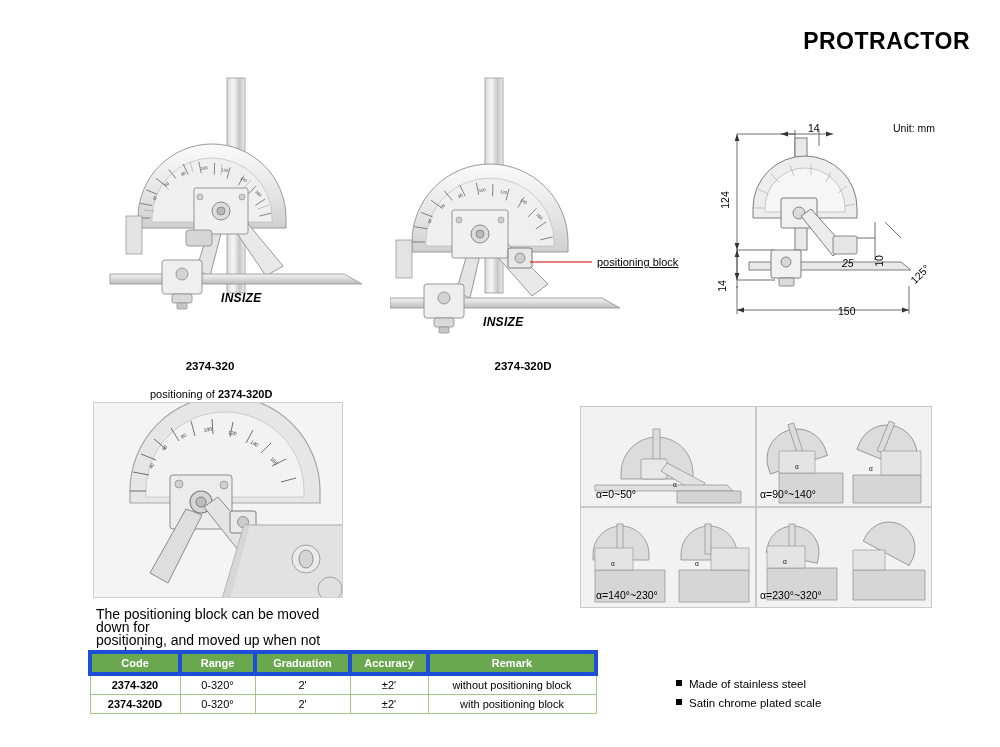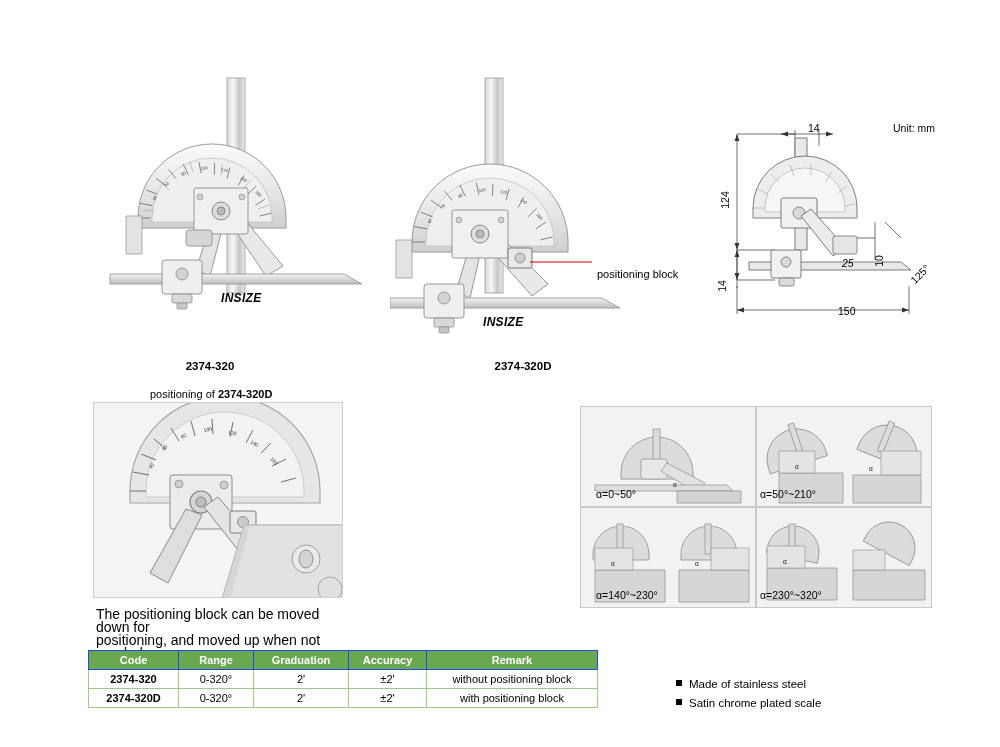--- a/index.html
+++ b/index.html
@@ -104,21 +104,21 @@
   
   table.spec {
     position: absolute;
     border-collapse: collapse;
     font-size: 11px;
   }
   table.spec th {
     background: #6aa84f;
     color: #ffffff;
     font-weight: bold;
-    border: 1px solid #1d4ed8;
+    border: 4px solid #1d4ed8;
     padding: 3px 6px;
     text-align: center;
     font-size: 11px;
   }
   table.spec td {
     border: 1px solid #9fc98a;
     padding: 3px 6px;
     text-align: center;
     font-size: 11px;
     background: #ffffff;
@@ -144,20 +144,21 @@
     font-weight: bold;
     font-style: italic;
     letter-spacing: 0.3px;
   }
 </style>
 </head>
 <body>
 
 <div class="page">
 
+  <div class="title">PROTRACTOR</div>
 
   <div class="abs" style="left:100px; top:70px; width:290px; height:270px;">
     <svg width="290" height="270" viewBox="0 0 290 270">
       <defs>
         <linearGradient id="steelV" x1="0" y1="0" x2="1" y2="0">
           <stop offset="0" stop-color="#d8d8d8"></stop>
           <stop offset="0.35" stop-color="#f7f7f7"></stop>
           <stop offset="0.7" stop-color="#c7c7c7"></stop>
           <stop offset="1" stop-color="#ededed"></stop>
         </linearGradient>
@@ -280,21 +281,21 @@
       <rect x="34" y="214" width="40" height="34" rx="3" fill="#efefef" stroke="#8d8d8d" stroke-width="0.9"></rect>
       <circle cx="54" cy="228" r="6" fill="#d3d3d3" stroke="#868686" stroke-width="0.8"></circle>
       <rect x="44" y="248" width="20" height="9" rx="2" fill="#d9d9d9" stroke="#8a8a8a" stroke-width="0.8"></rect>
       <rect x="49" y="257" width="10" height="6" rx="1" fill="#c6c6c6" stroke="#8a8a8a" stroke-width="0.7"></rect>
       <path d="M6,170 L22,170 L22,208 L6,208 Z" fill="#e3e3e3" stroke="#9a9a9a" stroke-width="0.8"></path>
 
       <line x1="140" y1="192" x2="202" y2="192" stroke="#cc0000" stroke-width="1"></line>
     </svg>
     <div class="abs insize-logo" style="left:93px; top:245px;">INSIZE</div>
   </div>
-  <div class="callout-label" style="left:597px; top:268px;">positioning block</div>
+  <div class="callout-label" style="left:597px; top:256px;text-decoration:underline;">positioning block</div>
   <div class="caption" style="left:468px; top:360px; width:110px;">2374-320D</div>
 
   <div class="abs" style="left:715px; top:110px; width:230px; height:230px;">
     <svg width="230" height="230" viewBox="0 0 230 230">
 
       <g stroke="#333" stroke-width="0.7" fill="none">
 
         <line x1="80" y1="20" x2="80" y2="58"></line>
         <line x1="104" y1="20" x2="104" y2="36"></line>
         <line x1="66" y1="24" x2="118" y2="24"></line>
@@ -470,21 +471,21 @@
         <path d="M10,60 L80,60 L80,92 L10,92 Z" fill="#d6d6d6" stroke="#8e8e8e" stroke-width="0.7"></path>
         <path d="M10,60 L48,60 L48,38 L10,38 Z" fill="#e4e4e4" stroke="#8e8e8e" stroke-width="0.6"></path>
         <text x="26" y="56" font-size="6.5" fill="#111" font-family="Liberation Sans, sans-serif">α</text>
         <path d="M106,40 A26,26 0 0 1 158,40 L158,46 L106,46 Z" fill="#dcdcdc" stroke="#8e8e8e" stroke-width="0.8" transform="rotate(28 132 40)"></path>
         <path d="M96,62 L168,62 L168,92 L96,92 Z" fill="#d6d6d6" stroke="#8e8e8e" stroke-width="0.7"></path>
         <path d="M96,62 L128,62 L128,42 L96,42 Z" fill="#e4e4e4" stroke="#8e8e8e" stroke-width="0.6"></path>
       </svg>
     </div>
   </div>
   <div class="range-label" style="left:596px; top:488px;">α=0~50°</div>
-  <div class="range-label" style="left:760px; top:488px;">α=50°~210°</div>
+  <div class="range-label" style="left:760px; top:488px;">α=90°~140°</div>
   <div class="range-label" style="left:596px; top:589px;">α=140°~230°</div>
   <div class="range-label" style="left:760px; top:589px;">α=230°~320°</div>
 
   <table class="spec" style="left:88px; top:650px; width:510px;">
     <thead>
       <tr>
         <th style="width:90px;">Code</th>
         <th style="width:75px;">Range</th>
         <th style="width:95px;">Graduation</th>
         <th style="width:78px;">Accuracy</th>

